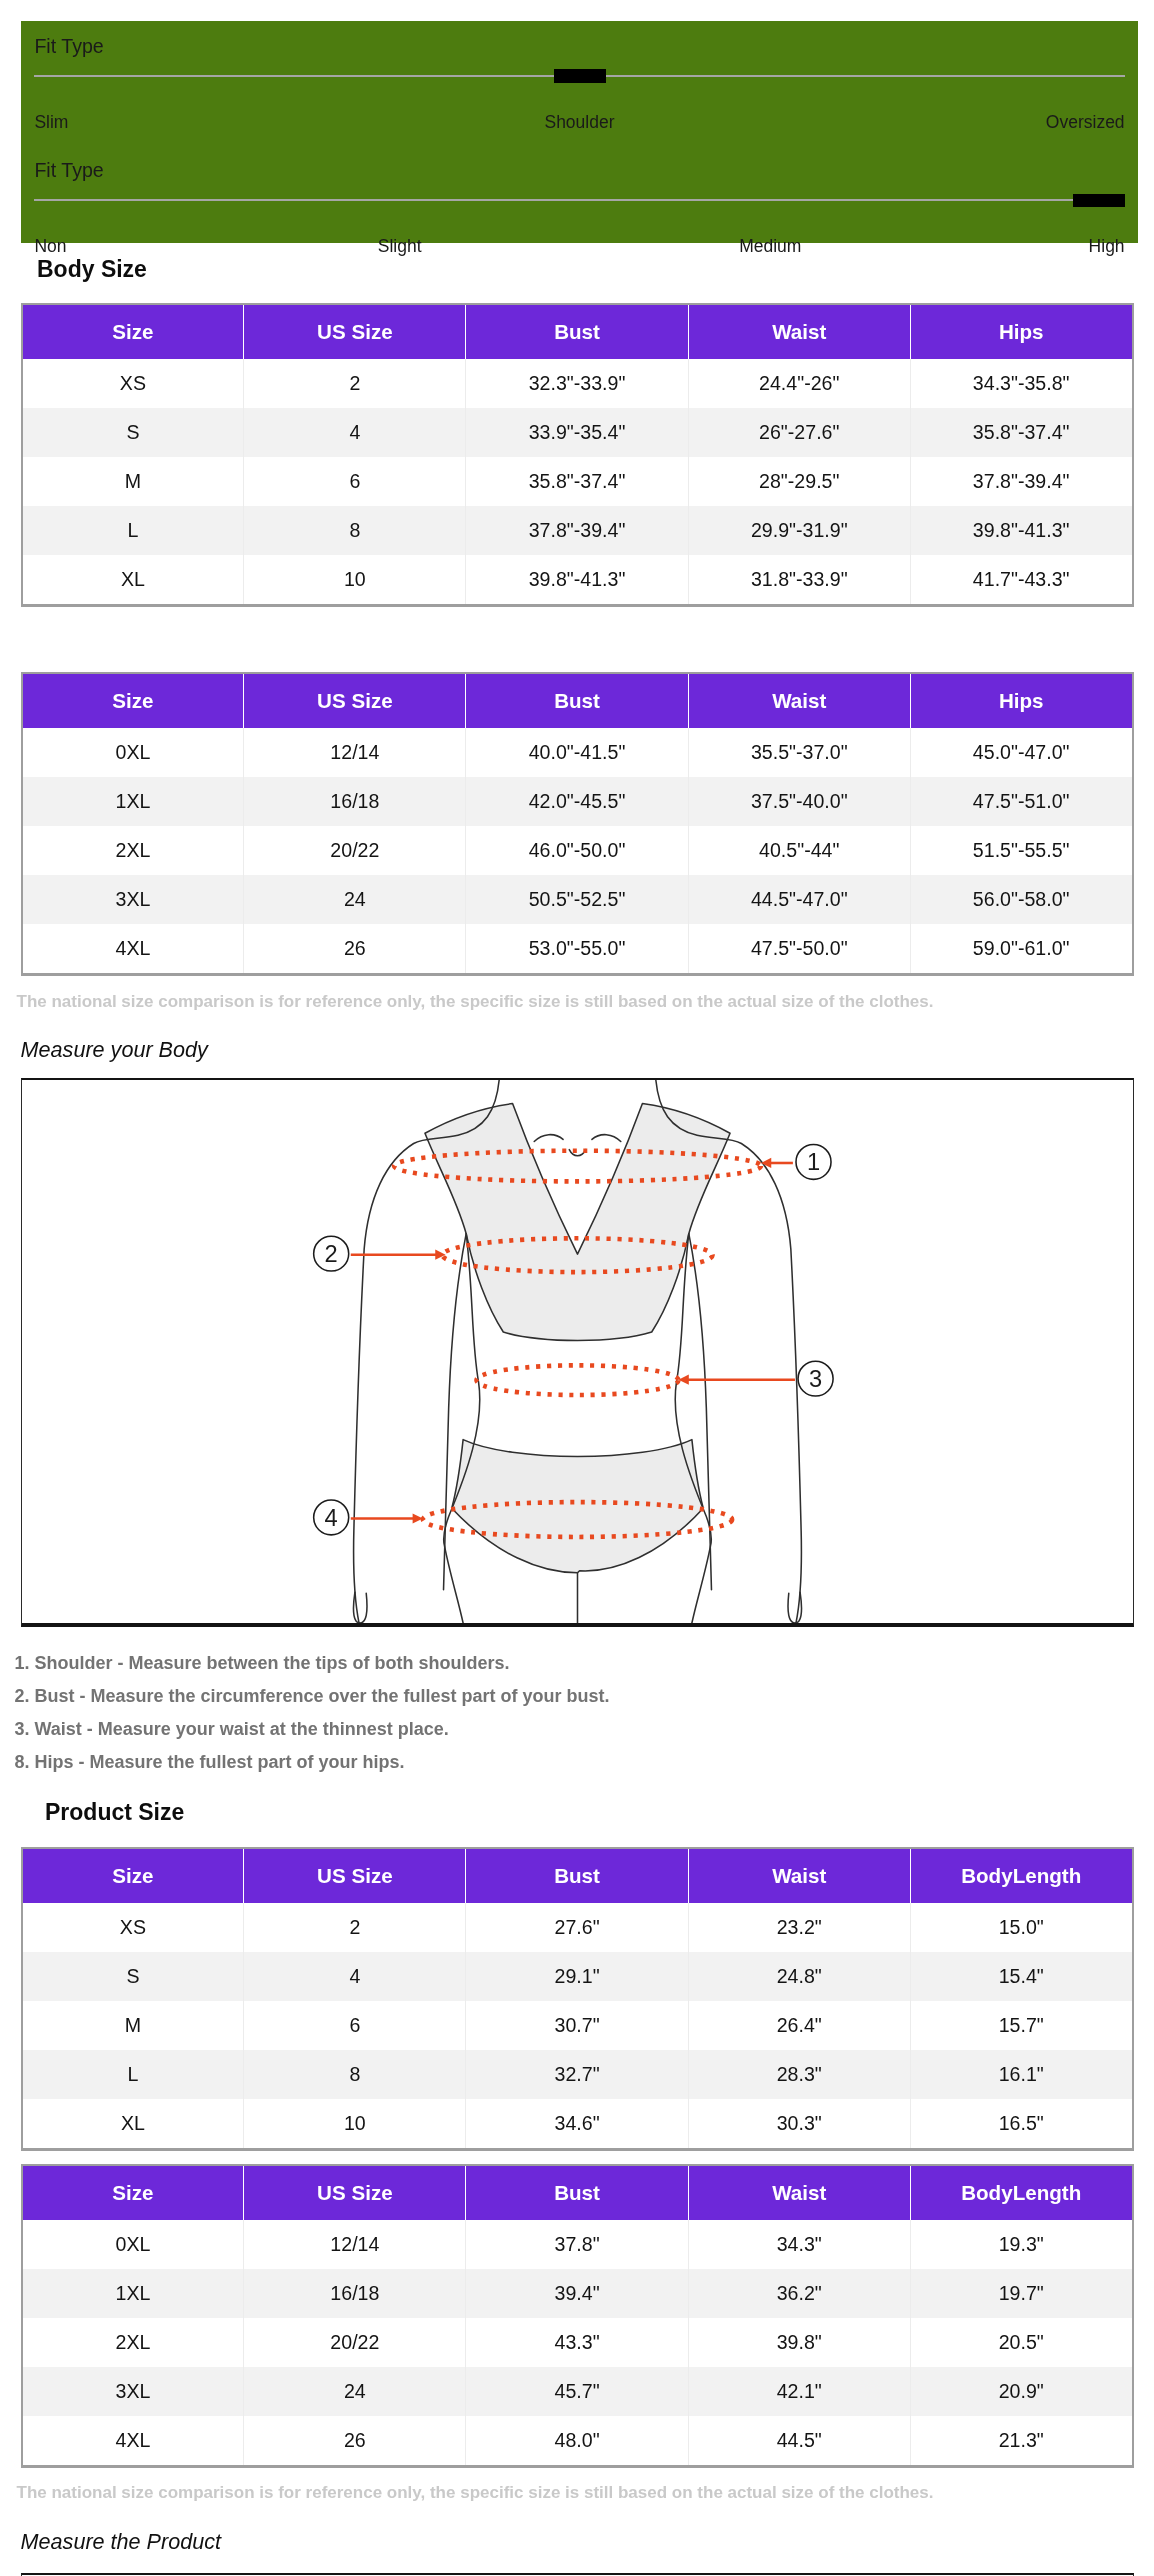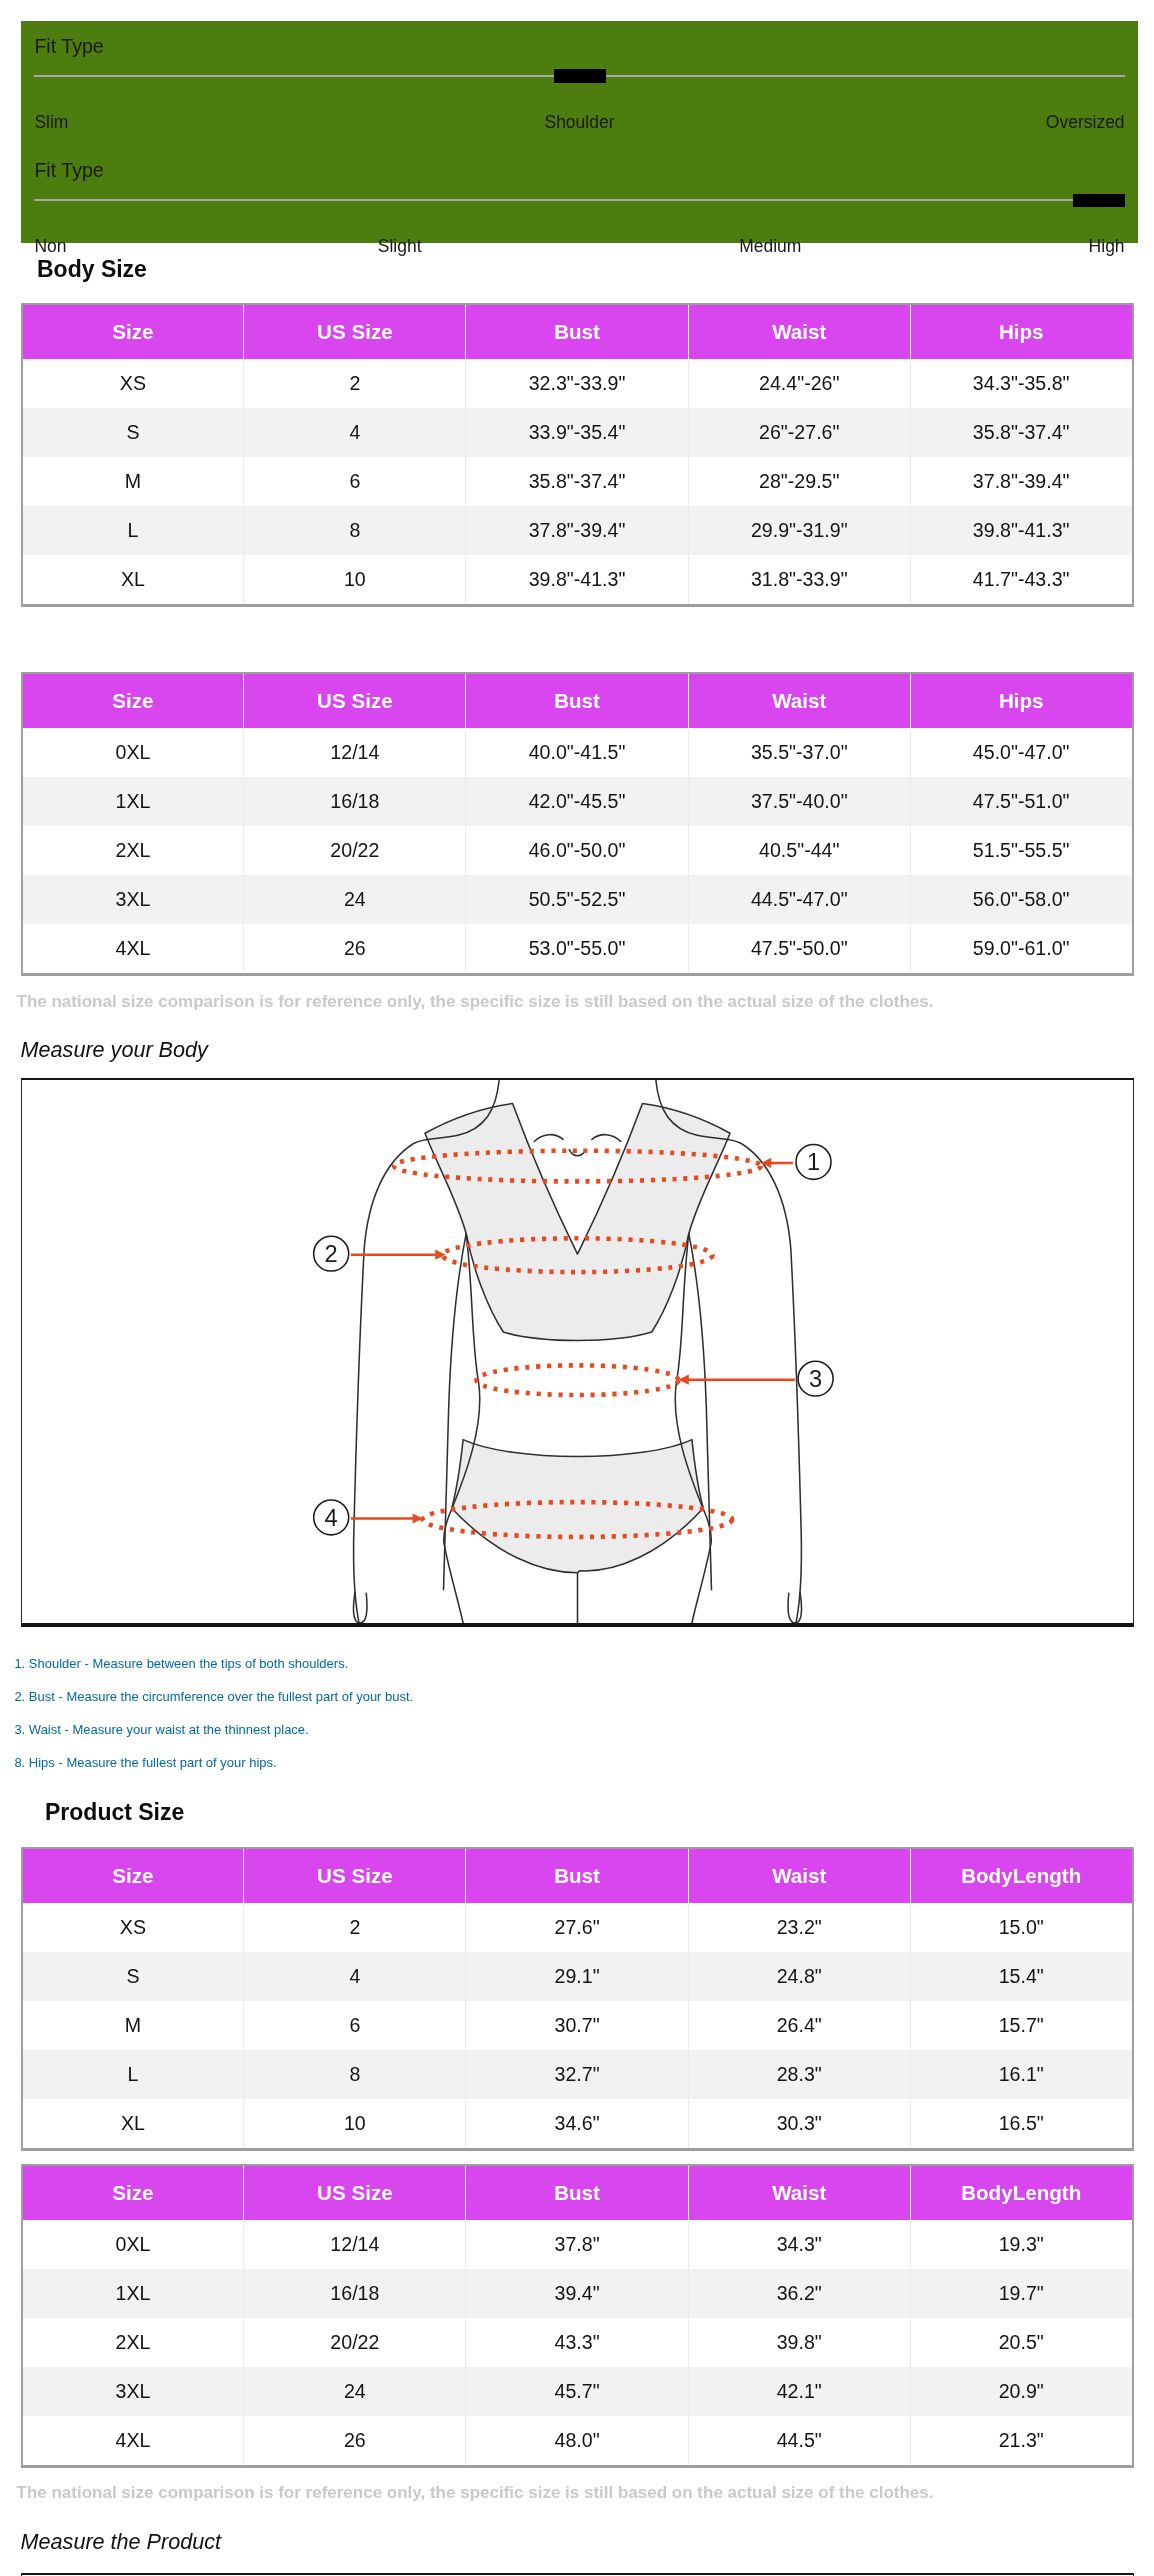--- a/index.html
+++ b/index.html
@@ -23,29 +23,29 @@
   .sl-left{left:0;}
   .sl-right{right:0;}
   .sl-c50{left:50%;transform:translateX(-50%);}
   .sl-c33{left:33.5%;transform:translateX(-50%);}
   .sl-c67{left:67.5%;transform:translateX(-50%);}
   .fit-gap{height:27px;}
   
   .h-bold{position:absolute;left:37px;font-size:23px;font-weight:bold;color:#0d0d0d;white-space:nowrap;}
   .h-italic{position:absolute;left:20.6px;font-size:21.6px;font-style:italic;color:#111;white-space:nowrap;}
   .note{position:absolute;left:16.5px;font-size:17px;color:#c9c9c9;white-space:nowrap;font-weight:bold;}
-  .instructions{position:absolute;left:14.4px;font-size:13px;color:#0369a1;}
+  .instructions{position:absolute;left:14.4px;font-size:18px;color:#737373;font-weight:bold;}
   .instructions .line{line-height:33px;white-space:nowrap;}
   
   .size-table{
     position:absolute;left:20.6px;width:1113px;border-collapse:collapse;table-layout:fixed;
     border:2.1px solid #9e9e9e;border-bottom-width:3.1px;background:#fff;
   }
   .size-table th{
-    background:#d946ef;color:#fff;font-weight:bold;font-size:20.6px;height:54px;
+    background:#6d28d9;color:#fff;font-weight:bold;font-size:20.6px;height:54px;
     text-align:center;border-right:1px solid #fff;padding:0;
   }
   .size-table th:last-child{border-right:none;}
   .size-table td{
     height:49px;font-size:19.6px;text-align:center;color:#141414;
     border-right:1px solid #ececec;padding:0;background:#fff;
   }
   .size-table td:last-child{border-right:none;}
   .size-table tbody tr:nth-child(even) td{background:#f2f2f2;}
   

